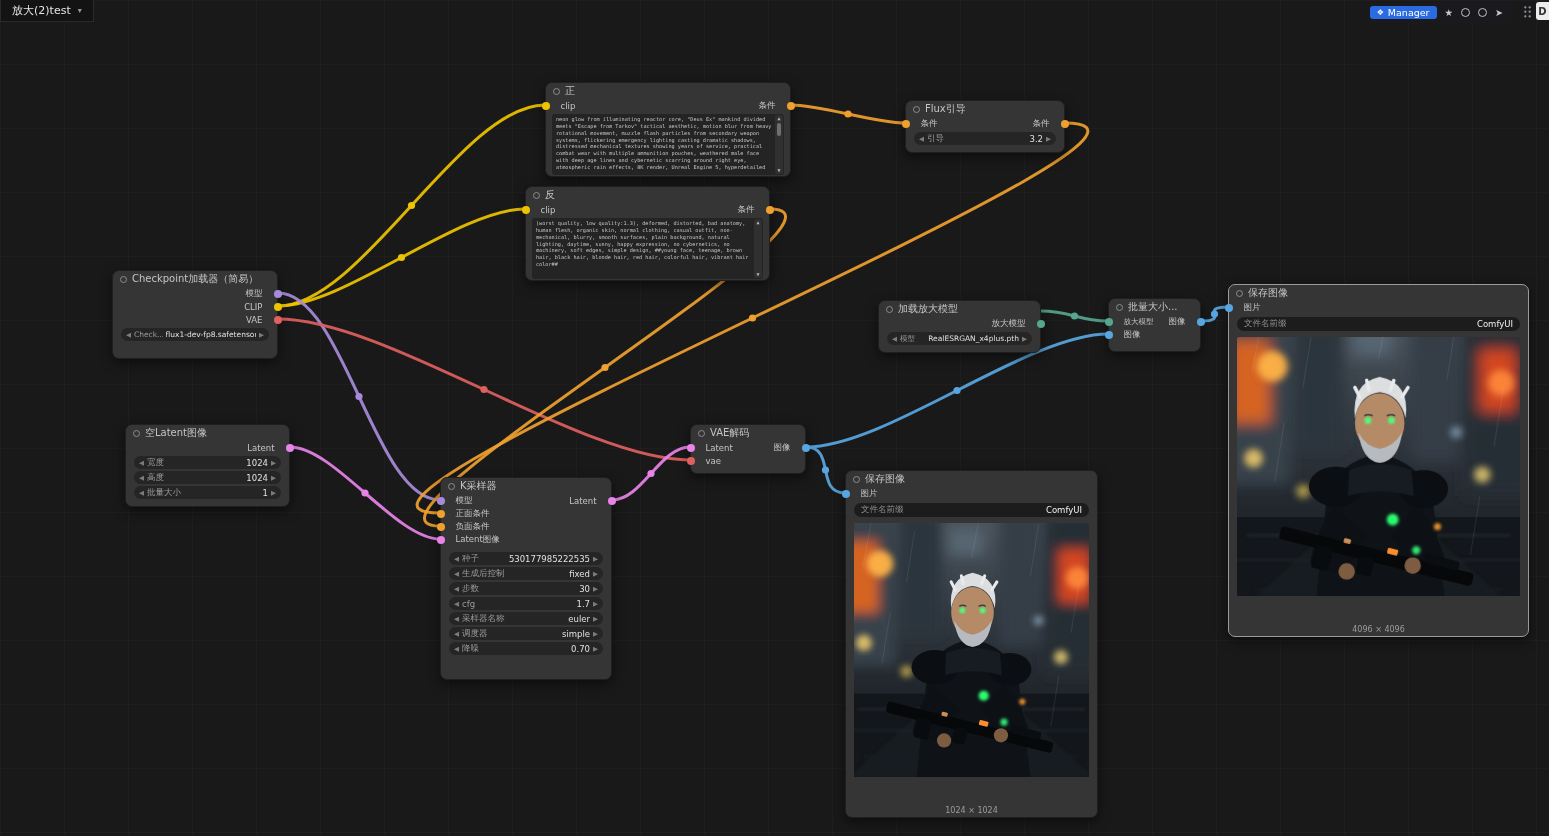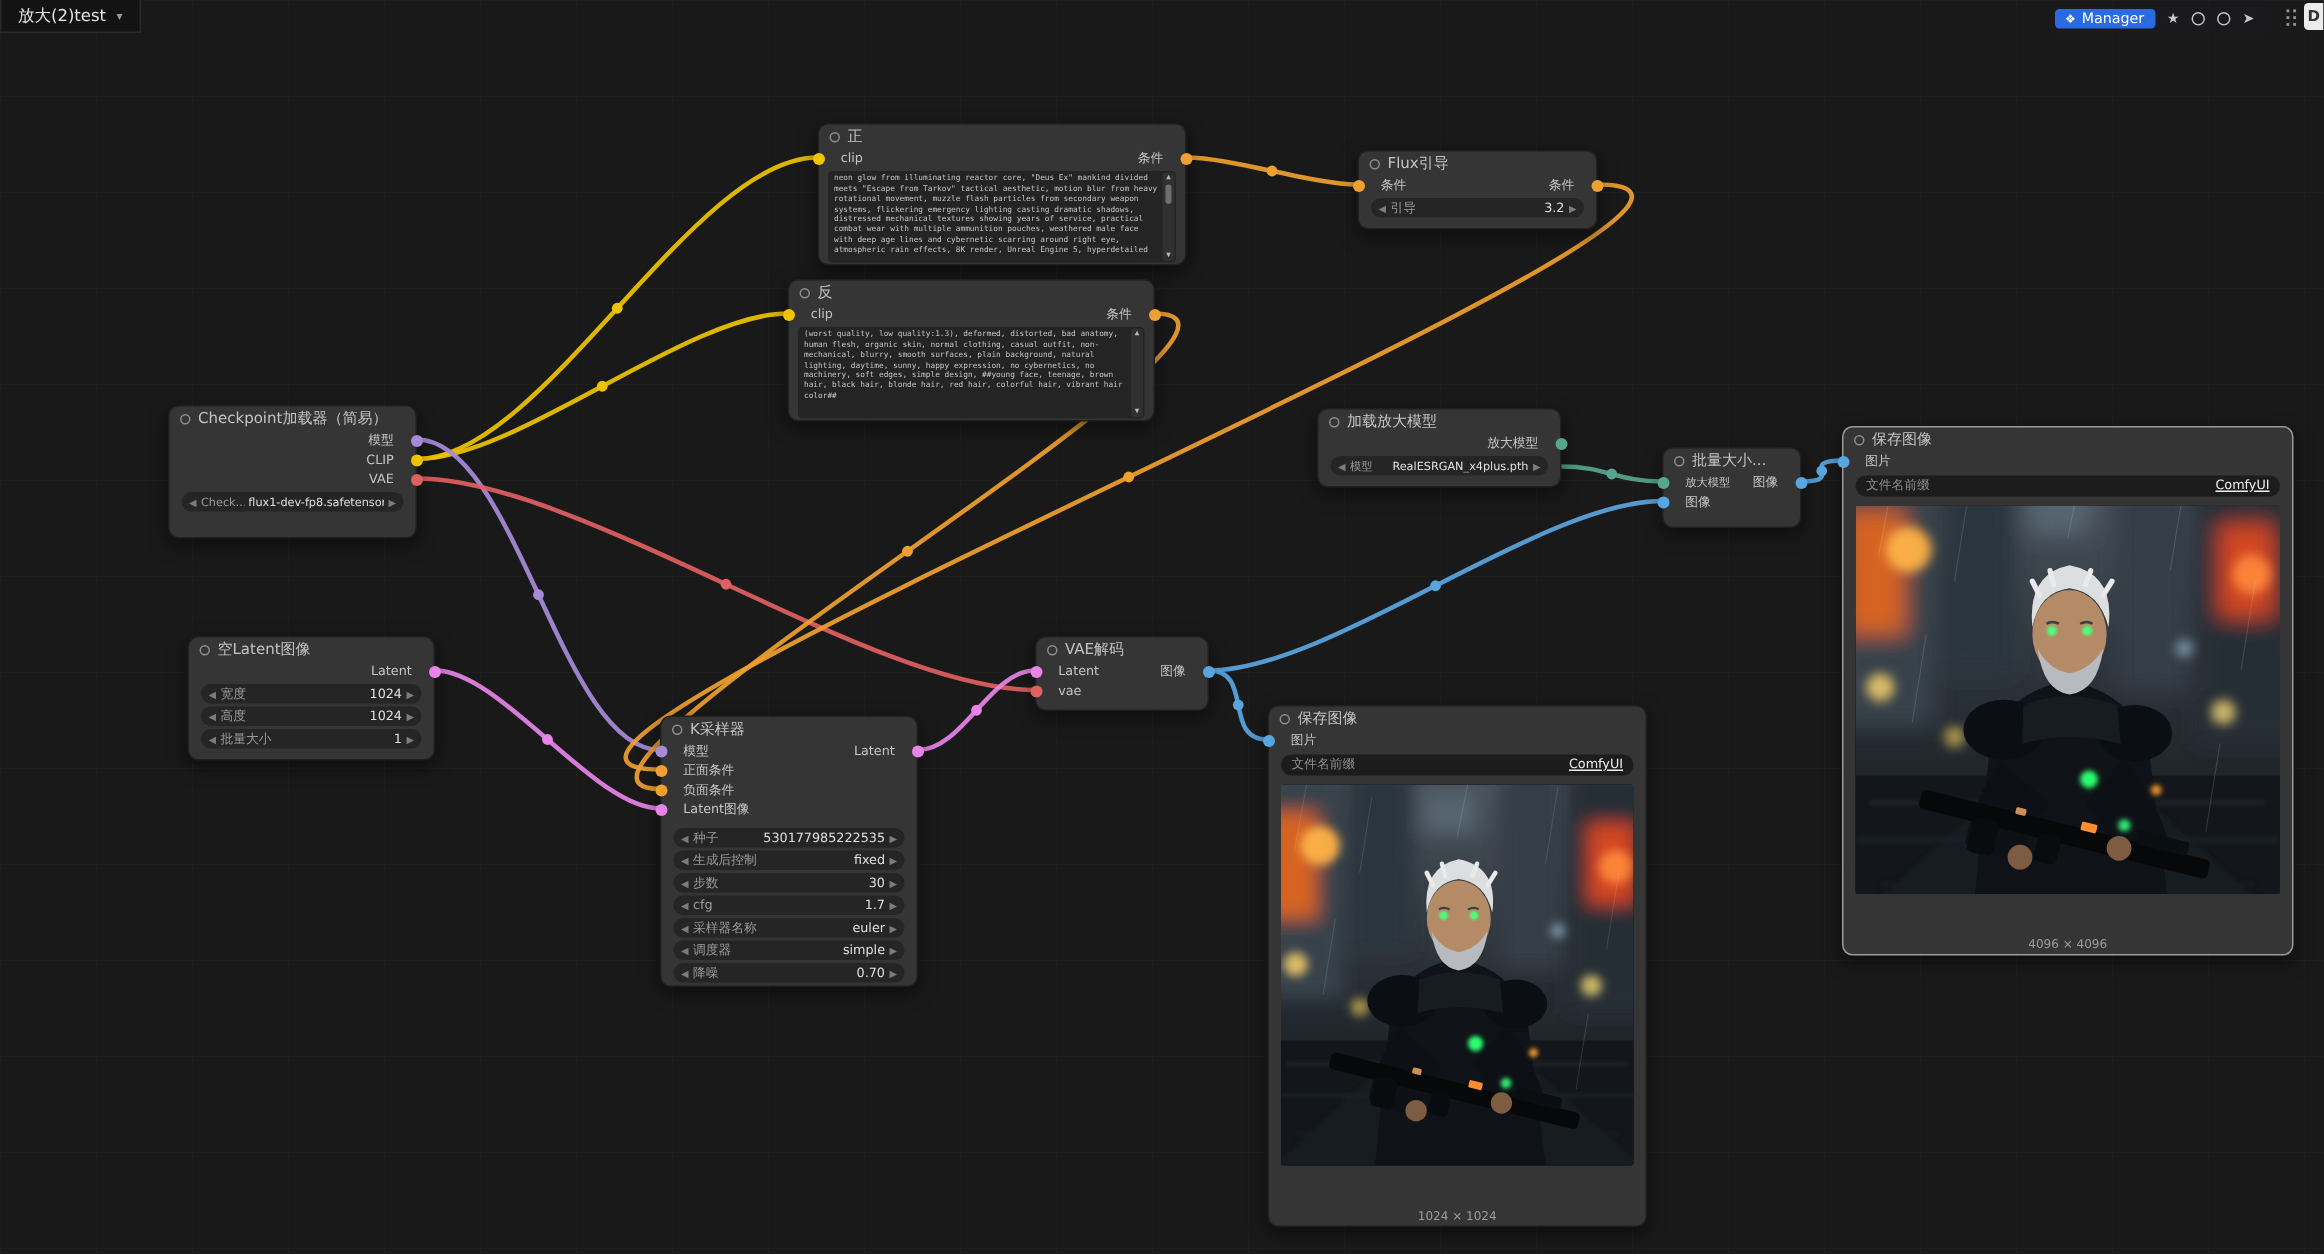--- a/index.html
+++ b/index.html
@@ -40,21 +40,21 @@
 
   .widget{height:13px;margin:2px 8px;background:#252525;border-radius:7px;
           display:flex;align-items:center;gap:3px;padding:0 5px;font-size:8.5px;}
   .widget .arr{color:#7c7c7c;font-size:6.5px;flex:none;}
   .widget .wl{color:#9b9b9b;overflow:hidden;white-space:nowrap;}
   .widget .wv{color:#e0e0e0;margin-left:auto;white-space:nowrap;overflow:hidden;}
 
   .tfield{height:14px;margin:3px 8px 2px;background:#1c1c1c;border-radius:7px;
           display:flex;align-items:center;padding:0 7px;font-size:8.5px;}
   .tfield .wl{color:#8f8f8f;}
-  .tfield .wv{color:#efefef;margin-left:auto;text-decoration:underline;}
+  .tfield .wv{color:#efefef;margin-left:auto;}
 
   .prompt{margin:2px 6px;background:#242424;border-radius:3px;position:relative;
           padding:2px 12px 2px 4px;height:57px;overflow:hidden;
           font-family:"DejaVu Sans Mono","Liberation Mono",monospace;
           font-size:5.2px;line-height:1.32;color:#c6c6c6;word-break:break-word;}
   .sb{position:absolute;top:1px;right:1px;bottom:1px;width:8px;background:#303030;border-radius:2px;
       display:flex;flex-direction:column;align-items:center;justify-content:space-between;padding:1px 0;}
   .sb .ar{font-size:5px;color:#b9b9b9;line-height:1;}
   .sb .th{display:block;position:absolute;top:8px;left:2px;width:4px;height:13px;background:#6f6f6f;border-radius:2px;}
 
@@ -331,21 +331,21 @@
     <span class="arr">▶</span>
   </div>
   <div class="widget">
     <span class="arr">◀</span>
     <span class="wl">批量大小</span>
     <span class="wv">1</span>
     <span class="arr">▶</span>
   </div>
 </div>
 
-<div class="node" style="left:440px;top:477px;width:172px;padding-bottom:0;">
+<div class="node" style="left:440px;top:477px;width:172px;padding-bottom:22px;">
   <div class="hd">
     <span class="cdot"></span>
     <span class="ttl">K采样器</span>
   </div>
   <div class="prow">
     <span class="pin">
         <span class="pdot" style="background: rgb(167, 139, 218);"></span>
         <span>模型</span>
       </span>
     <span class="pout">
@@ -431,21 +431,21 @@
       </span>
   </div>
   <div class="prow">
       <span class="pin">
         <span class="pdot" style="background: rgb(224, 96, 96);"></span>
         <span>vae</span>
       </span>
     </div>
 </div>
 
-<div class="node" style="left:878px;top:272px;width:163px;padding-bottom:5px;">
+<div class="node" style="left:878px;top:300px;width:163px;padding-bottom:5px;">
   <div class="hd">
     <span class="cdot"></span>
     <span class="ttl">加载放大模型</span>
   </div>
   <div class="prow">
       <span class="pout">
         <span class="pdot" style="background: rgb(85, 165, 143);"></span>
         <span>放大模型</span>
       </span>
     </div>

